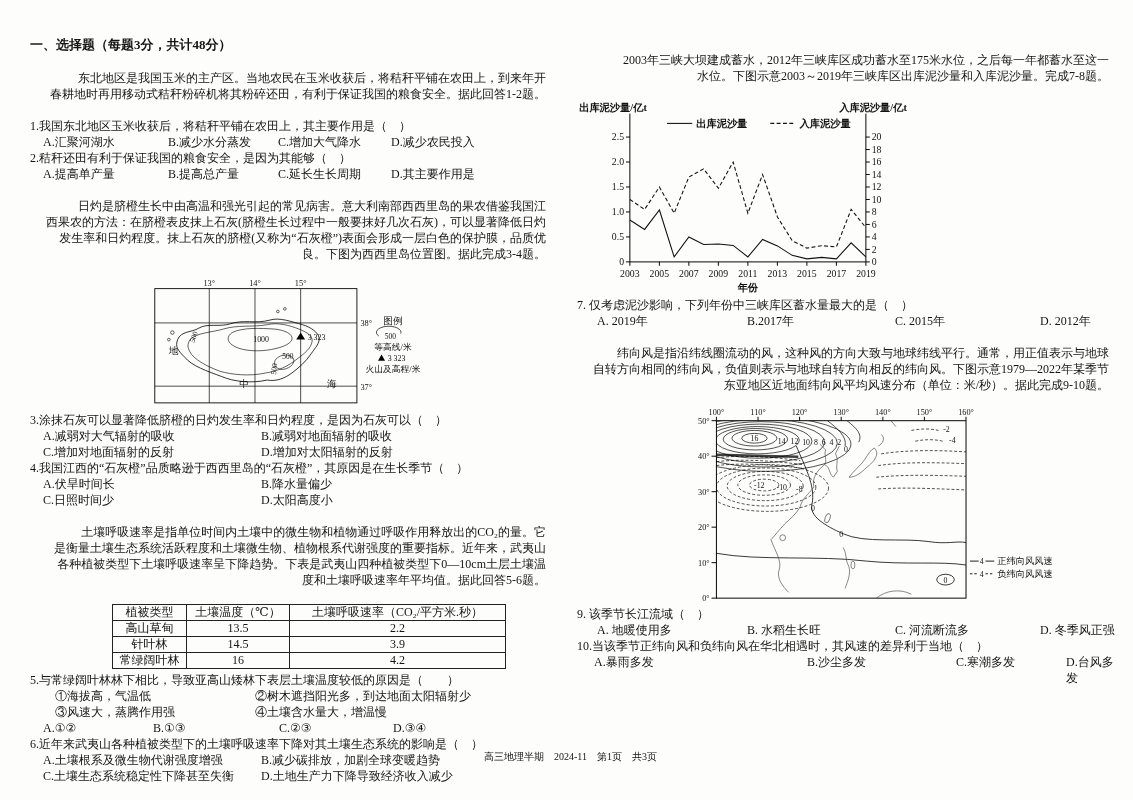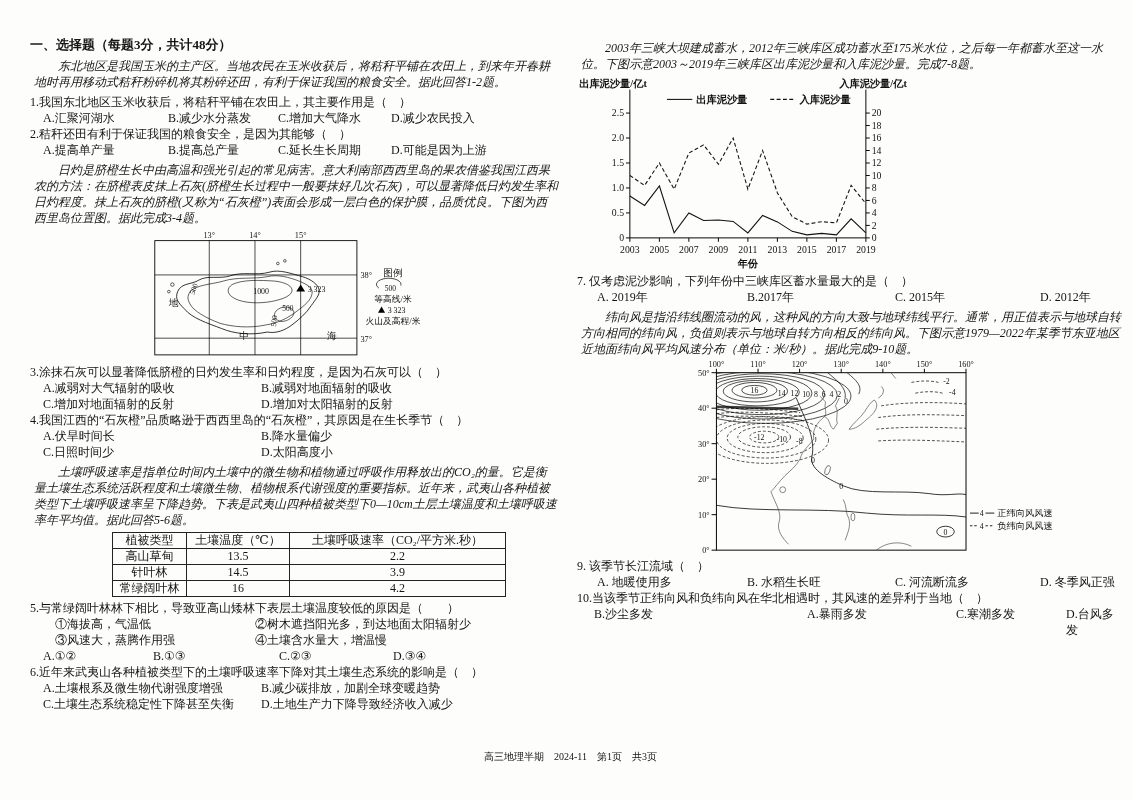--- a/index.html
+++ b/index.html
@@ -7,21 +7,21 @@
     width:1133px;height:800px;background:#fdfdfb;position:relative;overflow:hidden;
     font-family:"Liberation Serif","DejaVu Serif",serif;color:#141414;
     font-size:12px;line-height:16px;
   }
   .col{position:absolute;top:36px;}
   #colL{left:30px;width:532px;}
   #colR{left:577px;width:548px;}
   .title{font-size:17px;line-height:22px;font-weight:bold;text-align:center;margin:0 0 3px 0;}
   .credits{text-align:center;font-weight:bold;font-size:12.5px;line-height:17px;margin:0 0 12px 0;}
   .sect{font-weight:bold;font-size:13px;line-height:18px;margin:0 0 2px 0;}
-  .psg{font-style:italic;text-indent:2em;margin:4px;}
+  .psg{text-indent:2em;margin:16px;text-align:right;}
   .q{margin:0;}
   .opts4{display:grid;grid-template-columns:125px 110px 113px 1fr;padding-left:13px;}
   .opts4b{display:grid;grid-template-columns:110px 126px 114px 1fr;padding-left:13px;}
   .opts4r{display:grid;grid-template-columns:132px 130px 127px 1fr;padding-left:20px;gap:18px;}
   .opts4w{display:grid;grid-template-columns:213px 149px 110px 1fr;padding-left:17px;}
   .opts2{display:grid;grid-template-columns:218px 1fr;padding-left:13px;}
   .subopts{display:grid;grid-template-columns:200px 1fr;padding-left:25px;}
   #fig-sicily{margin:3px 0 2px 116px;}
   #fig-wind{margin:3px 0 2px 104px;}
   table.veg{border-collapse:collapse;margin:2px 0 3px 82px;font-size:12px;}
@@ -48,21 +48,21 @@
       <span>D.减少农民投入</span>
     </div>
   </div>
 
   <div class="q">
     <div>2.秸秆还田有利于保证我国的粮食安全，是因为其能够（　）</div>
     <div class="opts4">
       <span>A.提高单产量</span>
       <span>B.提高总产量</span>
       <span>C.延长生长周期</span>
-      <span>D.可能是因为上游</span>
+      <span>D.其主要作用是</span>
     </div>
   </div>
 
   <p class="psg">日灼是脐橙生长中由高温和强光引起的常见病害。意大利南部西西里岛的果农借鉴我国江西果农的方法：在脐橙表皮抹上石灰(脐橙生长过程中一般要抹好几次石灰)，可以显著降低日灼发生率和日灼程度。抹上石灰的脐橙(又称为“石灰橙”)表面会形成一层白色的保护膜，品质优良。下图为西西里岛位置图。据此完成3-4题。</p>
 
   <svg id="fig-sicily" width="290" height="132" viewBox="0 0 330 150">
     <rect x="10" y="12" width="230" height="130" fill="none" stroke="#000" stroke-width="1"></rect>
     <line x1="72" y1="12" x2="72" y2="142" stroke="#000" stroke-width="0.8"></line>
     <line x1="124" y1="12" x2="124" y2="142" stroke="#000" stroke-width="0.8"></line>
     <line x1="176" y1="12" x2="176" y2="142" stroke="#000" stroke-width="0.8"></line>
@@ -386,21 +386,21 @@
       <span>A. 地暖使用多</span>
       <span>B. 水稻生长旺</span>
       <span>C. 河流断流多</span>
       <span>D. 冬季风正强</span>
     </div>
   </div>
 
   <div class="q">
     <div>10.当该季节正纬向风和负纬向风在华北相遇时，其风速的差异利于当地（　）</div>
     <div class="opts4w">
+      <span>A.暴雨多发</span>
       <span>B.沙尘多发</span>
-      <span>A.暴雨多发</span>
       <span>C.寒潮多发</span>
       <span>D.台风多发</span>
     </div>
   </div>
 </div>
 
 <div class="footer">高三地理半期　2024-11　第1页　共3页</div>
 
 </body></html>

